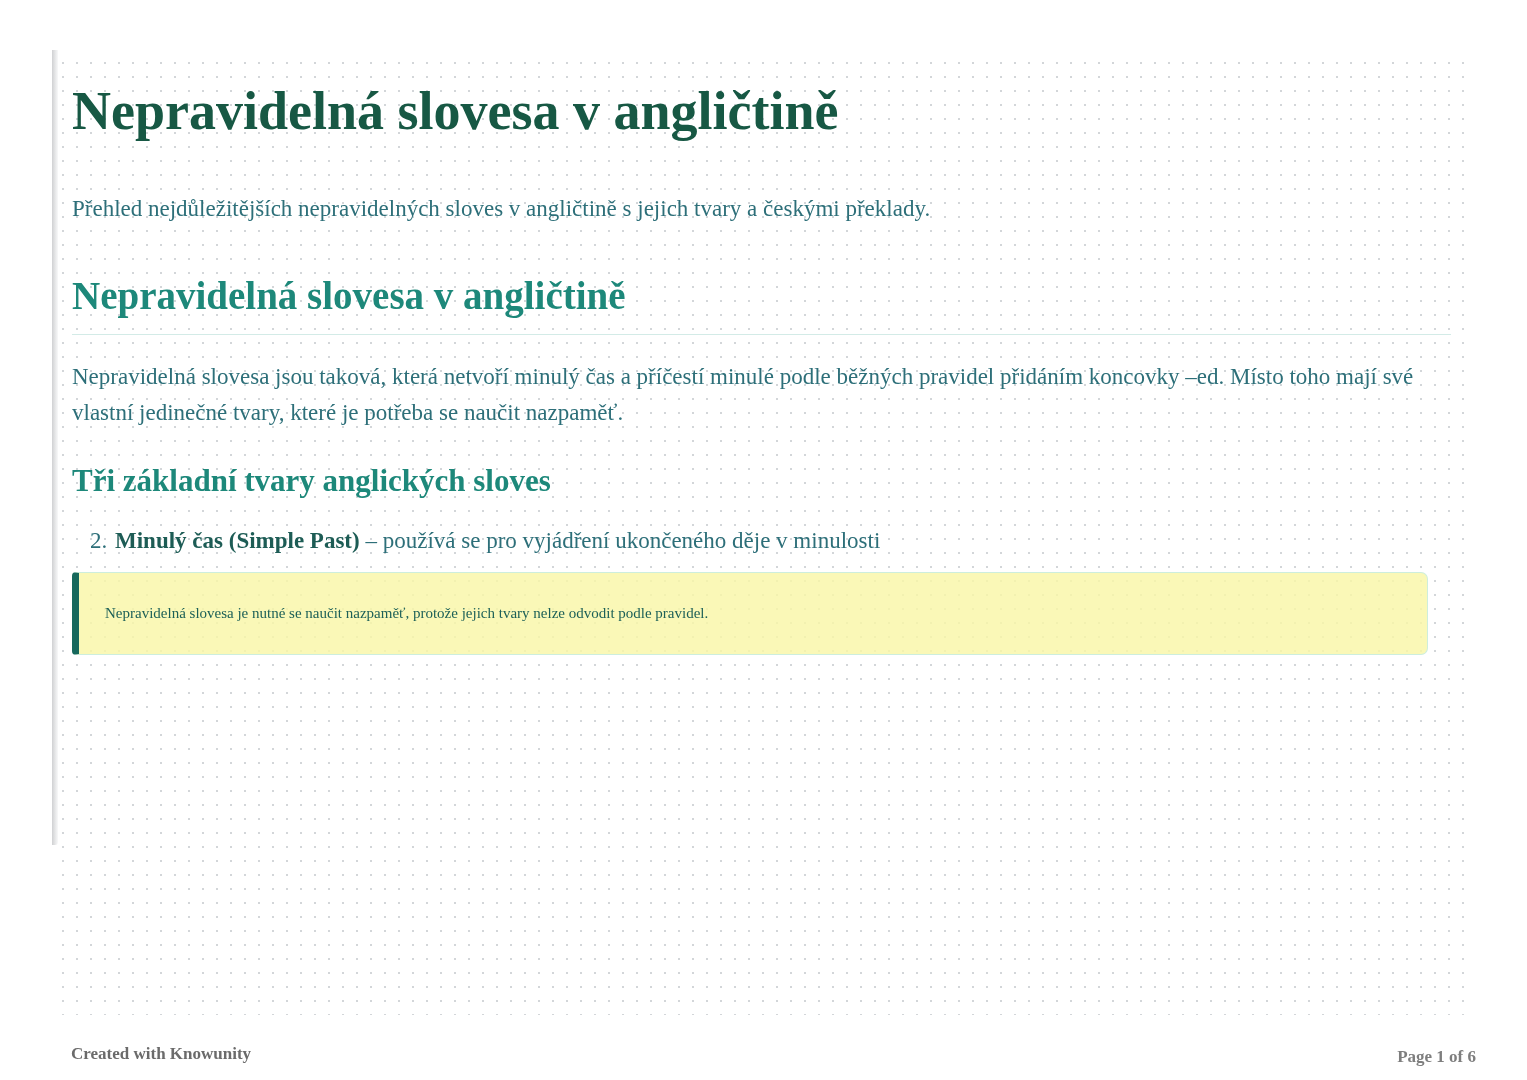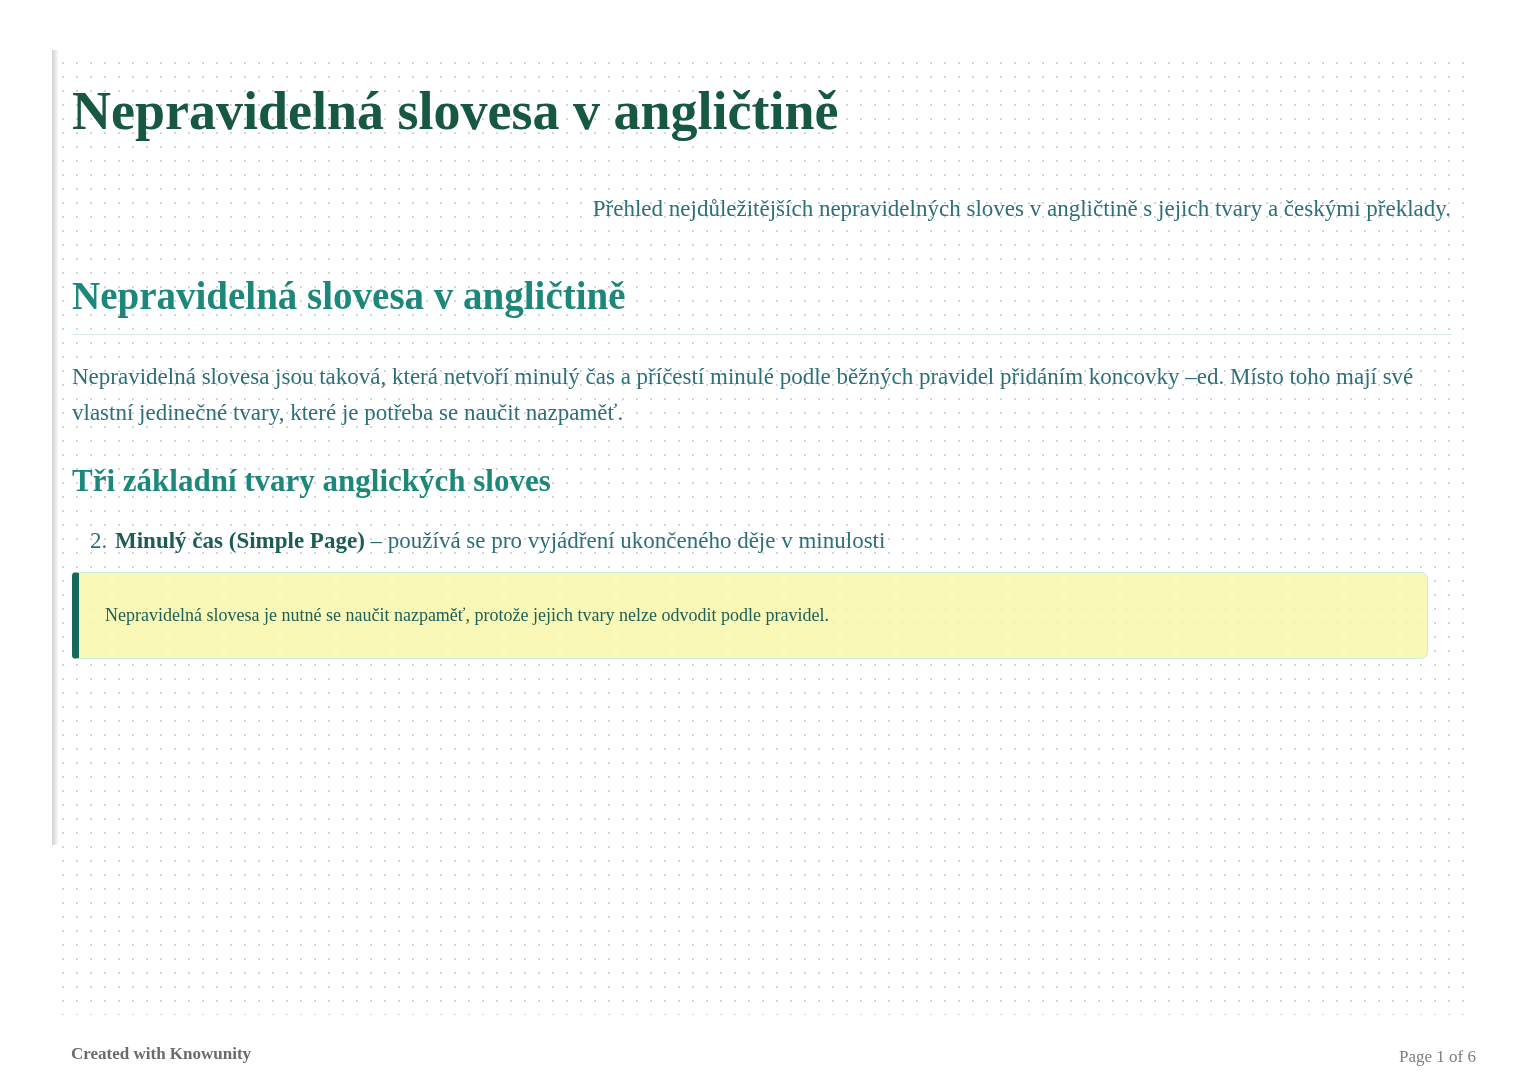--- a/index.html
+++ b/index.html
@@ -49,21 +49,20 @@
     line-height: 1.25;
     font-weight: bold;
     color: #175844;
     letter-spacing: 0px;
   }
   p.doc-subtitle {
     margin: 46px 0 12px 0;
     font-size: 23px;
     line-height: 1.5;
     color: #2d6f79;
-    text-align: right;
   }
   h2.section-heading {
     margin: 46px 0 0 0;
     font-size: 39px;
     line-height: 1.25;
     font-weight: bold;
     color: #1d887a;
     padding-bottom: 13px;
     border-bottom: 1px solid #d3ebe7;
   }
@@ -107,38 +106,38 @@
     border: 1px solid #cdeedd;
     border-left: 7px solid #17685c;
     border-radius: 4px 7px 7px 4px;
     padding: 29px 28px 29px 26px;
     max-width: 1356px;
     box-sizing: border-box;
     width: 100%;
   }
   .callout p {
     margin: 0;
-    font-size: 18px;
+    font-size: 15px;
     line-height: 1.5;
     color: #1d6057;
   }
   .footer-left {
     position: absolute;
     left: 71px;
     bottom: 16px;
     font-size: 17px;
     font-weight: bold;
     color: #6b6b6b;
   }
   .footer-right {
     position: absolute;
     right: 51px;
     bottom: 13px;
     font-size: 17px;
-    font-weight: normal;
+    font-weight: bold;
     color: #7e7e7e;
   }
 </style>
 </head>
 <body>
 
 <div class="page">
   <div class="sheet">
     <div class="edge"></div>
     <div class="content">
@@ -149,21 +148,21 @@
 
       <h2 class="section-heading">Nepravidelná slovesa v angličtině</h2>
 
       <p class="intro">Nepravidelná slovesa jsou taková, která netvoří minulý čas a příčestí minulé podle běžných pravidel přidáním koncovky –ed. Místo toho mají své vlastní jedinečné tvary, které je potřeba se naučit nazpaměť.</p>
 
       <h3 class="subsection-heading">Tři základní tvary anglických sloves</h3>
 
       <ol class="forms-list">
         <li>
           <span class="num">2.</span>
-          <span class="term">Minulý čas (Simple Page)</span>
+          <span class="term">Minulý čas (Simple Past)</span>
           <span class="desc">– používá se pro vyjádření ukončeného děje v minulosti</span>
         </li>
       </ol>
 
       <div class="callout">
         <p>Nepravidelná slovesa je nutné se naučit nazpaměť, protože jejich tvary nelze odvodit podle pravidel.</p>
       </div>
 
     </div>
   </div>

